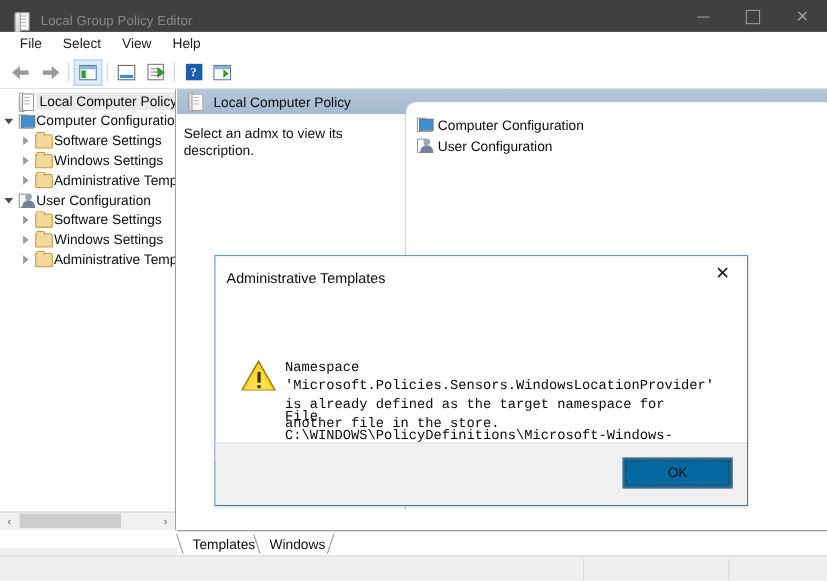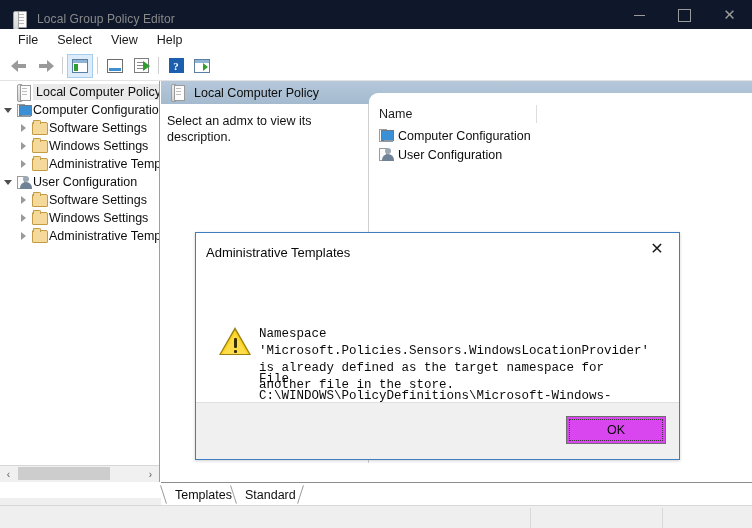--- a/index.html
+++ b/index.html
@@ -9,21 +9,21 @@
     font-size:12px;
     color:#000;
     background:#ffffff;
     -webkit-font-smoothing:antialiased;
   }
   .app{position:relative;width:752px;height:528px;background:#ffffff;}
 
   
   .titlebar{
     position:absolute;left:0;top:0;width:752px;height:38px;
-    background:#0f172a;
+    background:#404040;
     display:flex;align-items:center;
   }
   .titlebar .tb-icon{
     width:18px;height:18px;margin-left:11px;margin-right:8px;
     position:relative;flex:none;
   }
   .scroll-glyph{
     position:absolute;left:3px;top:1px;width:11px;height:15px;
     background:#fbfbfb;border:1px solid #9a9a9a;border-radius:1px;
   }
@@ -252,21 +252,21 @@
   .msg2{
     position:absolute;left:63px;top:100px;width:410px;
     font-size:12.5px;line-height:17px;color:#0a0a0a;
   }
   .dlg-foot{
     position:absolute;left:0;bottom:0;width:483px;height:56px;background:#f0f0f0;
     border-top:1px solid #dfdfdf;
   }
   .okbtn{
     position:absolute;right:13px;top:13px;width:100px;height:28px;
-    background:#d946ef;border:1px solid #6f6f6f;box-sizing:border-box;
+    background:#0369a1;border:1px solid #6f6f6f;box-sizing:border-box;
     display:flex;align-items:center;justify-content:center;
   }
   .okbtn .inner{
     position:absolute;left:2px;top:2px;right:2px;bottom:2px;
     border:1px dotted #3b3b3b;display:flex;align-items:center;justify-content:center;
     font-size:12.5px;color:#0a0a0a;
   }
 </style>
 </head>
 <body>
@@ -458,24 +458,20 @@
         </span>
         <span class="htext">Local Computer Policy</span>
         <div class="tabtop"></div>
       </div>
 
       <div class="rp-body">
         <div class="desc-pane">
           <div class="desc-text">Select an admx to view its description.</div>
         </div>
         <div class="list-pane">
-          <div class="lcolhdr">
-            <span class="cname">Name</span>
-            <span class="csep"></span>
-          </div>
           <div class="lrow">
             <span class="licon">
               <span class="pcicon">
                   <span class="pg"></span>
                   <span class="scr"></span>
                   <span class="bse"></span>
                 </span>
             </span>
             <span>Computer Configuration</span>
           </div>
@@ -499,21 +495,21 @@
     <div class="slash back" style="left:-4px">
         <i></i>
       </div>
     <div class="btab" style="left:8px">
       <span class="bt-label">Templates</span>
     </div>
     <div class="slash back" style="left:66px">
         <i></i>
       </div>
     <div class="btab" style="left:78px">
-      <span class="bt-label">Standard</span>
+      <span class="bt-label">Windows</span>
     </div>
     <div class="slash" style="left:133px">
         <i></i>
       </div>
   </div>
 
   <div class="statusbar">
     <div class="st-sep" style="left:530px"></div>
     <div class="st-sep" style="left:662px"></div>
   </div>

